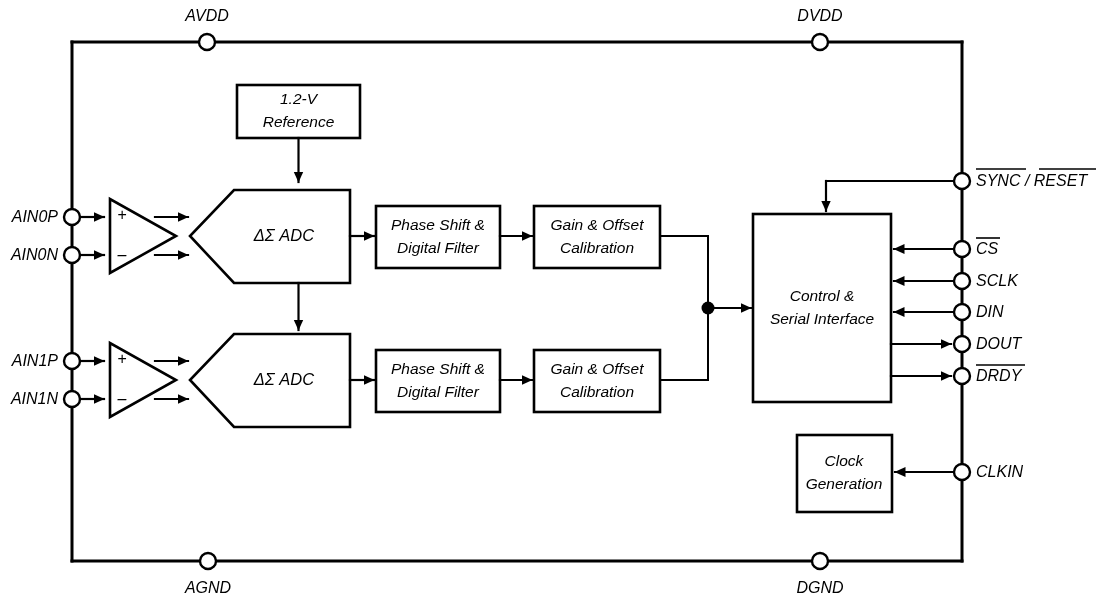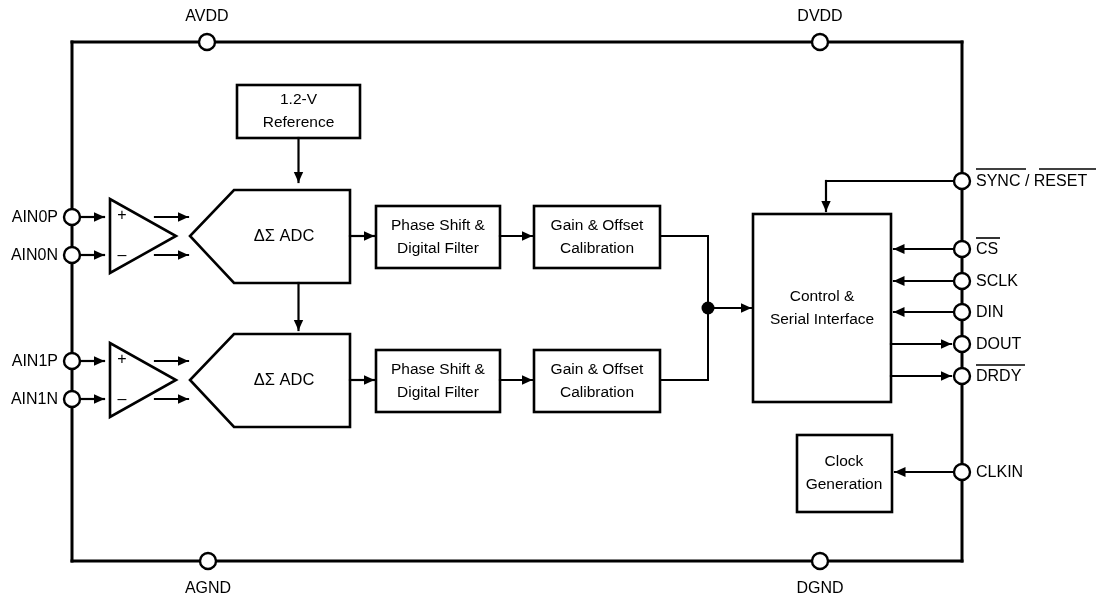--- a/index.html
+++ b/index.html
@@ -7,20 +7,21 @@
     padding: 0;
     background: #ffffff;
   }
   #diagram-root {
     position: relative;
     width: 1100px;
     height: 605px;
     background: #ffffff;
     font-family: "Liberation Sans", sans-serif;
     overflow: hidden;
+    font-style: italic;
   }
   svg.canvas {
     position: absolute;
     left: 0;
     top: 0;
     width: 1100px;
     height: 605px;
   }
   .wire {
     stroke: #000000;

